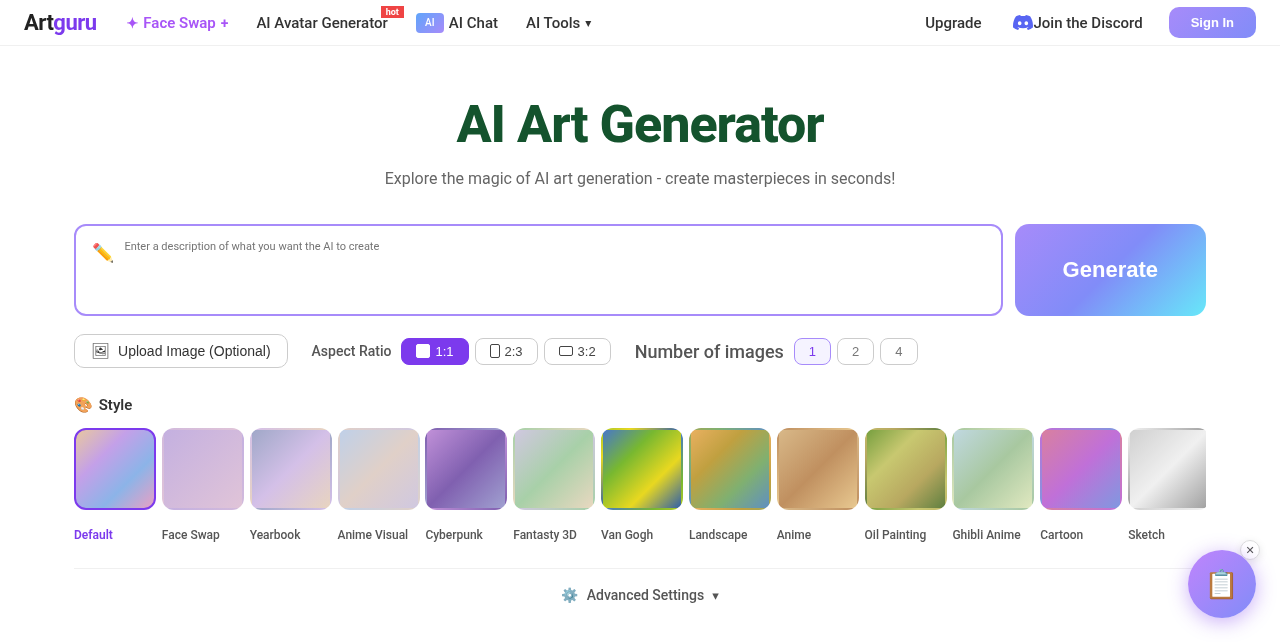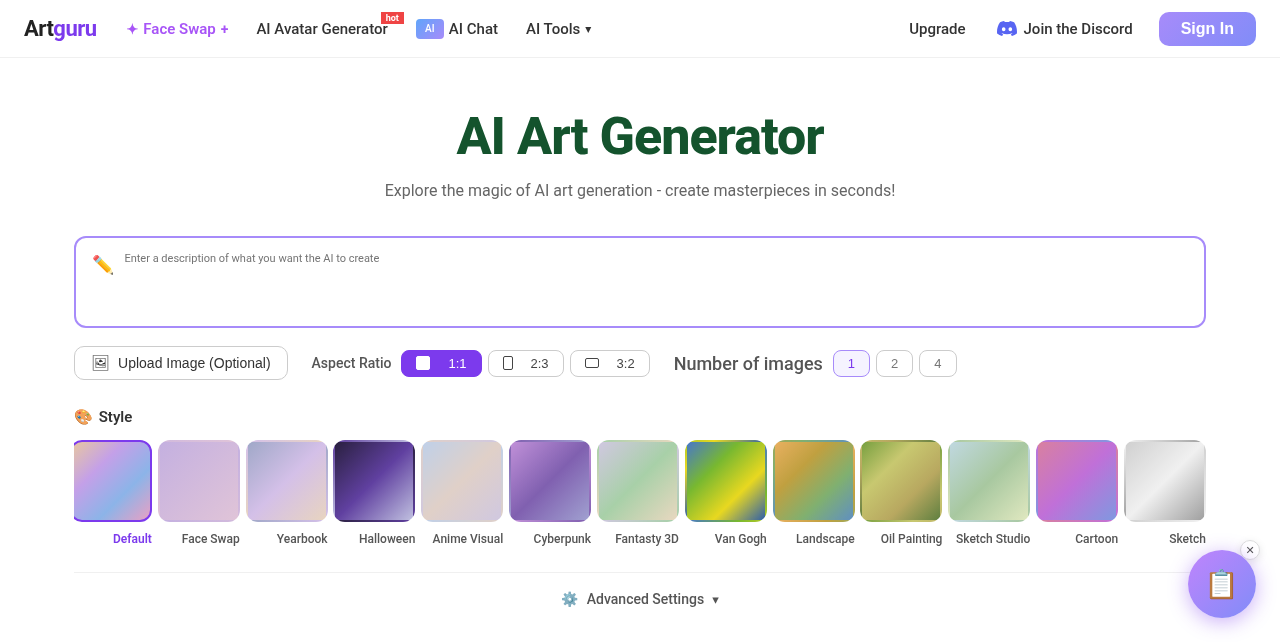--- a/index.html
+++ b/index.html
@@ -3,21 +3,21 @@
   <meta charset="utf-8">
   <style>
     * { box-sizing: border-box; margin: 0; padding: 0; }
     body { font-family: -apple-system, BlinkMacSystemFont, 'Segoe UI', Roboto, sans-serif; background: #fff; color: #222; }
 
     
     .navbar {
       display: flex;
       align-items: center;
       padding: 0 24px;
-      height: 58px;
+      height: 46px;
       border-bottom: 1px solid #f0f0f0;
       gap: 8px;
     }
     .nav-logo {
       font-size: 22px;
       font-weight: 700;
       color: #222;
       margin-right: 12px;
       letter-spacing: -0.5px;
     }
@@ -54,32 +54,31 @@
     .nav-upgrade {
       font-size: 15px;
       font-weight: 500;
       color: #333;
       cursor: pointer;
       padding: 6px 12px;
     }
     .nav-discord {
       display: flex;
       align-items: center;
-      gap: 6px;
       font-size: 15px;
       font-weight: 500;
       color: #333;
       cursor: pointer;
       padding: 6px 10px;
     }
     .nav-signin {
       background: #a78bfa;
       background: linear-gradient(135deg, #a78bfa, #818cf8);
       color: #fff;
-      font-size: 16px;
+      font-size: 13px;
       font-weight: 600;
       border: none;
       border-radius: 10px;
       padding: 8px 22px;
       cursor: pointer;
       margin-left: 8px;
     }
 
     
     .main {
@@ -182,21 +181,21 @@
       border: 1.5px solid #ccc;
       background: #fff;
       border-radius: 8px;
       padding: 5px 14px;
       font-size: 13px;
       font-weight: 500;
       color: #444;
       cursor: pointer;
       display: flex;
       align-items: center;
-      gap: 18px;
+      gap: 5px;
     }
     .ratio-btn.active {
       background: #7c3aed;
       border-color: #7c3aed;
       color: #fff;
     }
     .ratio-icon-11 {
       width: 14px; height: 14px;
       background: #fff;
       border: 1.5px solid currentColor;
@@ -256,22 +255,22 @@
     .style-grid {
       display: flex;
       gap: 10px;
       overflow-x: auto;
       padding-bottom: 6px;
       align-items: flex-start;
     }
     .style-item {
       display: flex;
       flex-direction: column;
-      align-items: flex-end;
-      gap: 10px;
+      align-items: flex-start;
+      gap: 18px;
       cursor: pointer;
       min-width: 72px;
     }
     .style-thumb {
       width: 82px;
       height: 82px;
       border-radius: 12px;
       overflow: hidden;
       border: 2px solid transparent;
       position: relative;
@@ -424,20 +423,21 @@
 
 <div class="main">
   <h1 class="hero-title">AI Art Generator</h1>
   <p class="hero-subtitle">Explore the magic of AI art generation - create masterpieces in seconds!</p>
 
   <div class="prompt-row">
     <div class="prompt-input-wrap">
       <span class="prompt-icon">✏️</span>
       <textarea class="prompt-input" placeholder="Enter a description of what you want the AI to create" style=""></textarea>
     </div>
+    <button class="generate-btn">Generate</button>
   </div>
 
   <div class="options-row">
     <button class="upload-btn">
       <span style="font-size:15px">🖼</span>
       <span>Upload Image (Optional)</span>
     </button>
 
     <div class="aspect-ratio-group">
       <span class="aspect-label">Aspect Ratio</span>
@@ -482,26 +482,20 @@
       </div>
       <span class="style-name">Face Swap</span>
     </div>
         <div class="style-item">
       <div class="style-thumb thumb-yearbook">
         <div class="style-thumb-inner"></div>
       </div>
       <span class="style-name">Yearbook</span>
     </div>
         <div class="style-item">
-      <div class="style-thumb thumb-halloween">
-        <div class="style-thumb-inner"></div>
-      </div>
-      <span class="style-name">Halloween</span>
-    </div>
-        <div class="style-item">
       <div class="style-thumb thumb-anime-visual">
         <div class="style-thumb-inner"></div>
       </div>
       <span class="style-name">Anime Visual</span>
     </div>
         <div class="style-item">
       <div class="style-thumb thumb-cyberpunk">
         <div class="style-thumb-inner"></div>
       </div>
       <span class="style-name">Cyberpunk</span>
@@ -518,30 +512,36 @@
       </div>
       <span class="style-name">Van Gogh</span>
     </div>
         <div class="style-item">
       <div class="style-thumb thumb-landscape">
         <div class="style-thumb-inner"></div>
       </div>
       <span class="style-name">Landscape</span>
     </div>
         <div class="style-item">
+      <div class="style-thumb thumb-anime">
+        <div class="style-thumb-inner"></div>
+      </div>
+      <span class="style-name">Anime</span>
+    </div>
+        <div class="style-item">
       <div class="style-thumb thumb-oilpainting">
         <div class="style-thumb-inner"></div>
       </div>
       <span class="style-name">Oil Painting</span>
     </div>
         <div class="style-item">
       <div class="style-thumb thumb-ghibli">
         <div class="style-thumb-inner"></div>
       </div>
-      <span class="style-name">Sketch Studio</span>
+      <span class="style-name">Ghibli Anime</span>
     </div>
         <div class="style-item">
       <div class="style-thumb thumb-cartoon">
         <div class="style-thumb-inner"></div>
       </div>
       <span class="style-name">Cartoon</span>
     </div>
         <div class="style-item">
       <div class="style-thumb thumb-sketch">
         <div class="style-thumb-inner"></div>

